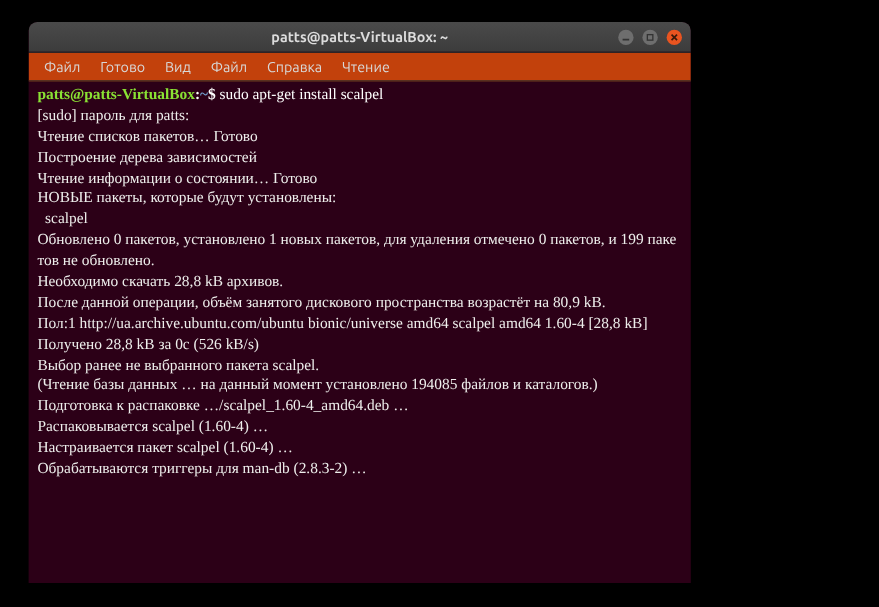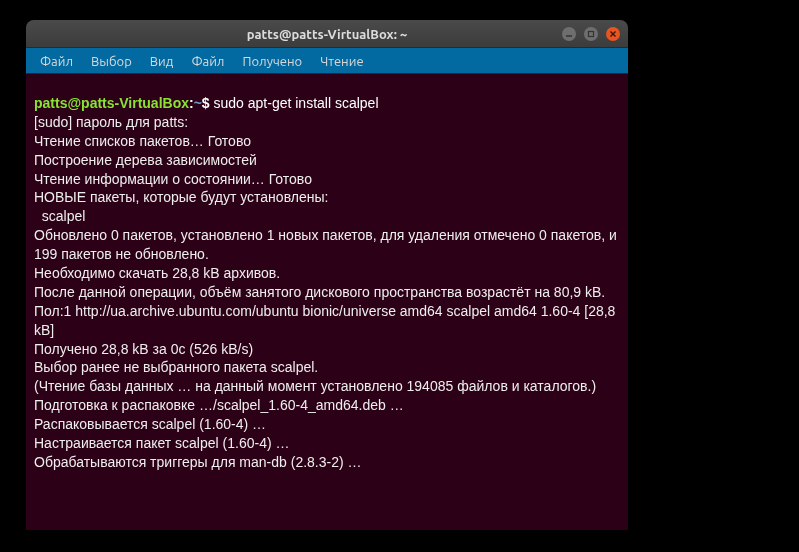--- a/index.html
+++ b/index.html
@@ -56,36 +56,36 @@
       justify-content: center;
       font-size: 9px;
       color: rgba(0,0,0,0.5);
       cursor: pointer;
     }
     .btn-min { background: #6e6e6e; }
     .btn-max { background: #6e6e6e; }
     .btn-close { background: #e95420; }
     .menubar {
       height: 26px;
-      background: #0369a1;
+      background: #c2410c;
       display: flex;
       align-items: center;
       padding: 0 6px;
       gap: 2px;
       border-bottom: 1px solid #2a2a2a;
     }
     .menu-item {
       color: #d8d8d8;
       font-size: 13px;
       padding: 3px 8px;
       cursor: pointer;
     }
     .terminal-body {
-      padding: 20px 8px;
-      font-family: Liberation Sans, sans-serif;
+      padding: 4px 8px;
+      font-family: Liberation Serif, serif;
       font-size: 14px;
       line-height: 1.35;
       color: #ffffff;
       white-space: pre-wrap;
       word-break: break-all;
     }
     .prompt-user { color: #8ae234; font-weight: bold; }
     .prompt-colon { color: #ffffff; font-weight: bold; }
     .prompt-path { color: #729fcf; font-weight: bold; }
     .prompt-dollar { color: #ffffff; font-weight: bold; }
@@ -113,24 +113,24 @@
         <svg width="8" height="8" viewBox="0 0 8 8">
             <line x1="1.5" y1="1.5" x2="6.5" y2="6.5" stroke="#3a1a0a" stroke-width="1.5"></line>
             <line x1="6.5" y1="1.5" x2="1.5" y2="6.5" stroke="#3a1a0a" stroke-width="1.5"></line>
           </svg>
       </div>
     </div>
   </div>
 
   <div class="menubar">
     <span class="menu-item">Файл</span>
-    <span class="menu-item">Выбор</span>
+    <span class="menu-item">Готово</span>
     <span class="menu-item">Вид</span>
     <span class="menu-item">Файл</span>
-    <span class="menu-item">Получено</span>
+    <span class="menu-item">Справка</span>
     <span class="menu-item">Чтение</span>
   </div>
 
   <div class="terminal-body"><span class="prompt-user">patts@patts-VirtualBox</span><span class="prompt-colon">:</span><span class="prompt-path">~</span><span class="prompt-dollar">$</span> <span class="command">sudo apt-get install scalpel</span>
 <span class="output-line">[sudo] пароль для patts:</span>
 <span class="output-line">Чтение списков пакетов… Готово</span>
 <span class="output-line">Построение дерева зависимостей</span>
 <span class="output-line">Чтение информации о состоянии… Готово</span>
 <span class="output-line">НОВЫЕ пакеты, которые будут установлены:</span>
 <span class="output-line">  scalpel</span>

